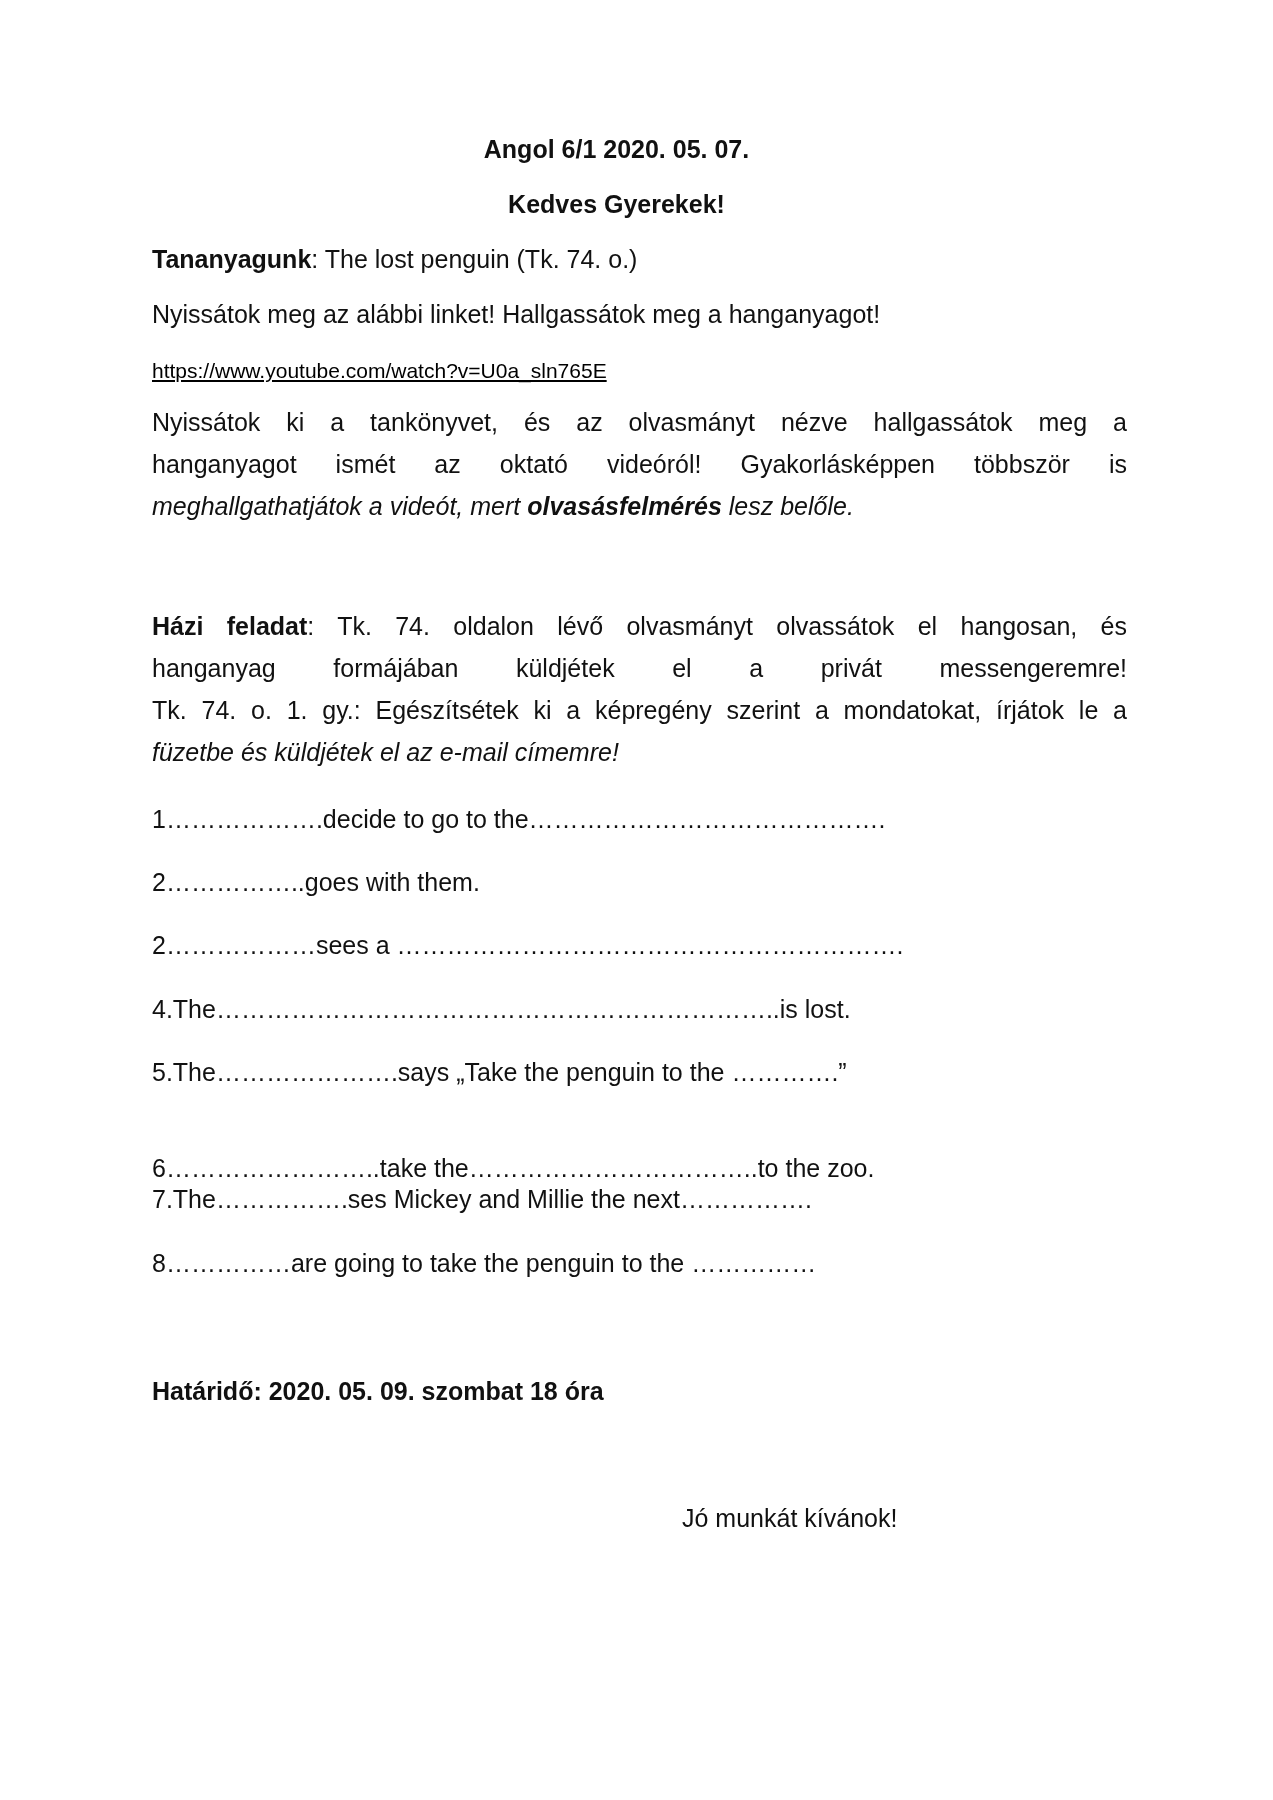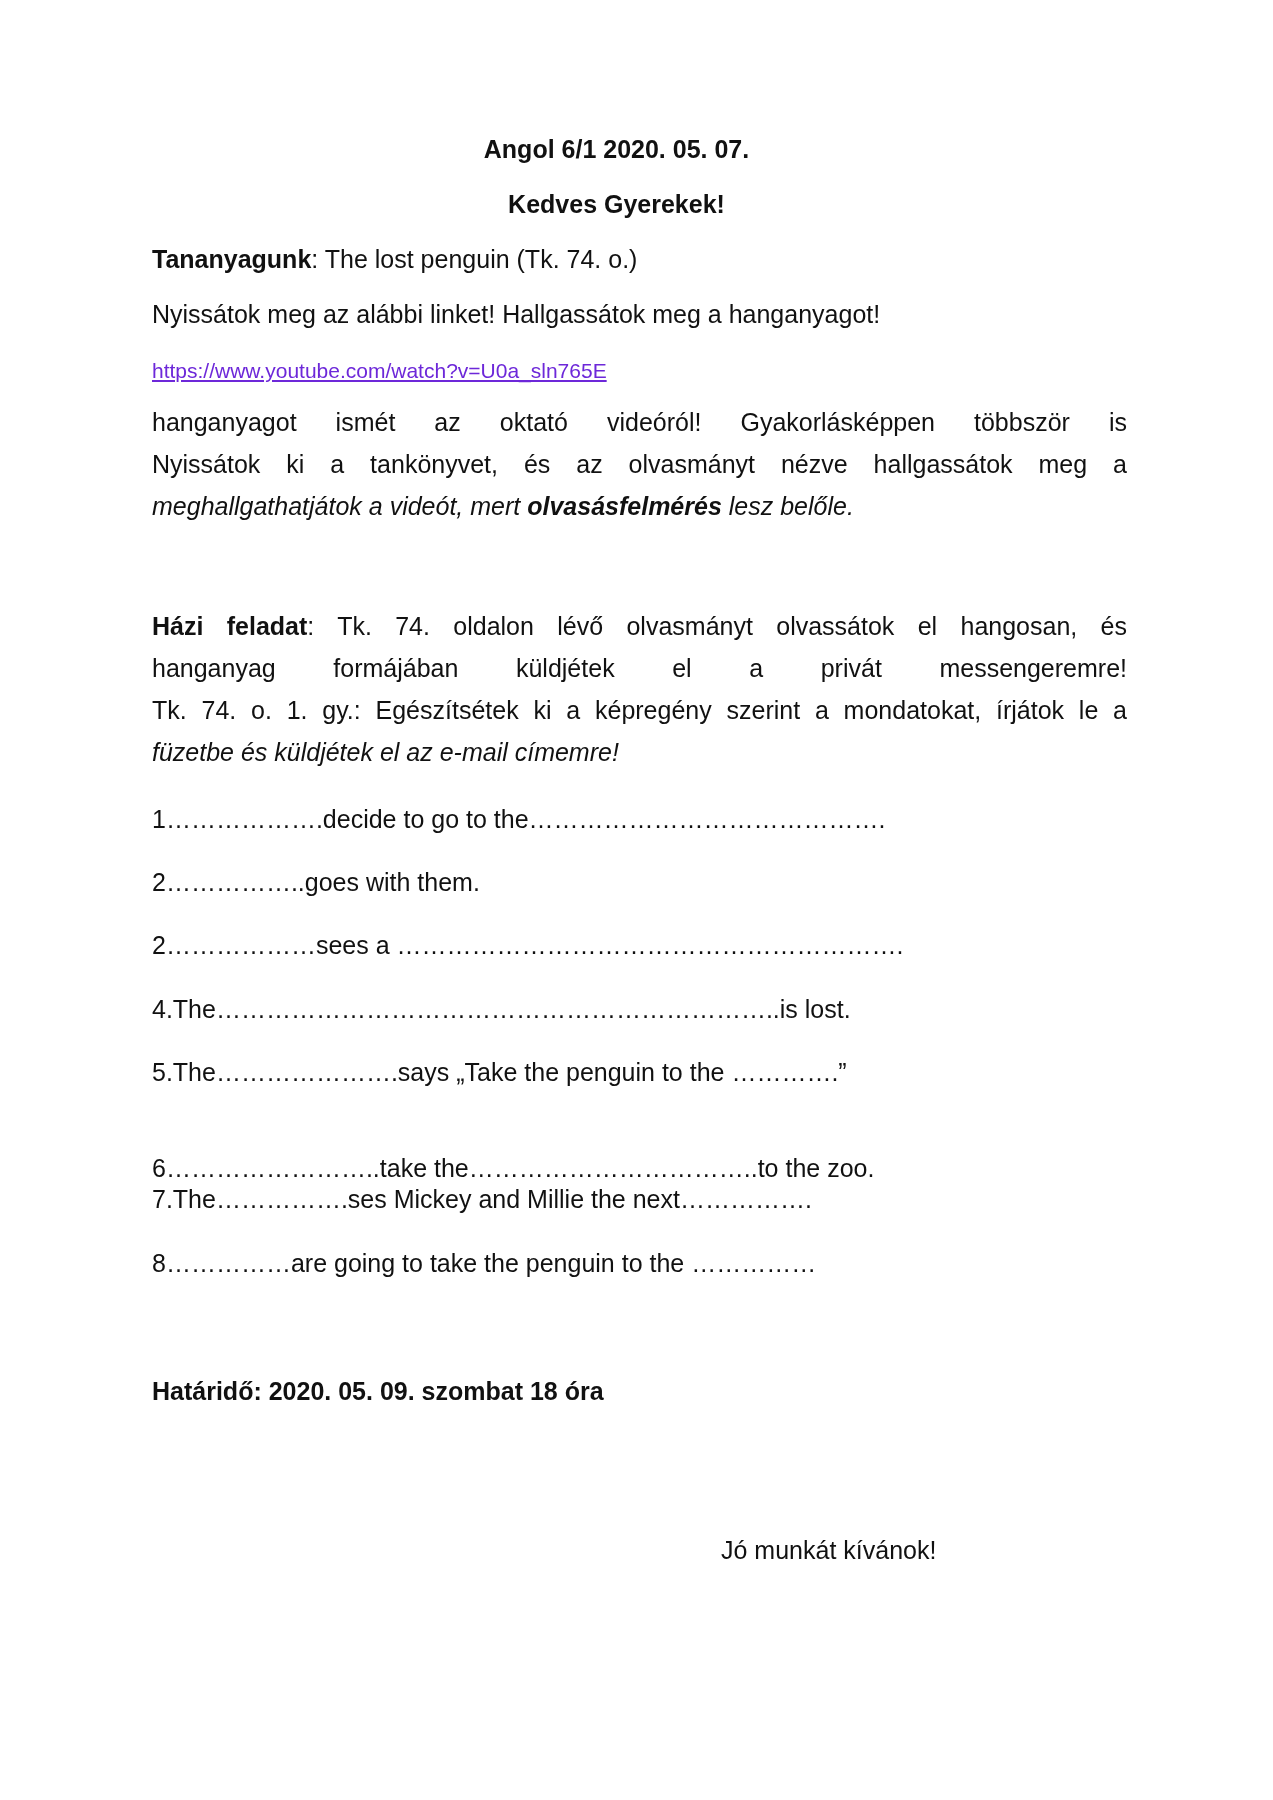--- a/index.html
+++ b/index.html
@@ -6,21 +6,21 @@
     body { width: 1273px; height: 1800px; position: relative; overflow: hidden;
       font-family: "Liberation Sans", "DejaVu Sans", sans-serif; color: #111; }
     .page { position: absolute; left: 0; top: 0; width: 1273px; height: 1800px; }
     .line { position: absolute; white-space: nowrap; font-size: 25px; line-height: 30px; }
     .center { left: 0; width: 1233px; text-align: center; }
     .bold { font-weight: bold; }
     .para { position: absolute; left: 152px; width: 975px; font-size: 25px; line-height: 42px;
       text-align: justify; text-align-last: left; }
     .para .jl { display: block; text-align: justify; text-align-last: justify; }
     .para .ll { display: block; text-align: left; font-style: italic; }
-    a.link { color: #6d28d9; text-decoration: underline; font-size: 21px; }
+    a.link { color: #000000; text-decoration: underline; font-size: 21px; }
     .ex { left: 152px; }
   </style>
 </head>
 <body>
 
 <div class="page">
 
   <div class="line center bold" style="top:134px;">Angol 6/1 2020. 05. 07.</div>
   <div class="line center bold" style="top:189px;">Kedves Gyerekek!</div>
 
@@ -28,22 +28,22 @@
     <span class="bold">Tananyagunk</span><span>: </span><span>The lost penguin  (Tk. 74. o.)</span>
   </div>
 
   <div class="line ex" style="top:299px;">Nyissátok meg az alábbi linket! Hallgassátok meg a hanganyagot!</div>
 
   <div class="line ex" style="top:354px;">
     <a class="link" href="#">https://www.youtube.com/watch?v=U0a_sln765E</a>
   </div>
 
   <div class="para" style="top:401px;">
+    <span class="jl">Nyissátok ki a tankönyvet,  és az olvasmányt nézve hallgassátok meg  a</span>
     <span class="jl">hanganyagot ismét az oktató videóról! Gyakorlásképpen többször is</span>
-    <span class="jl">Nyissátok ki a tankönyvet,  és az olvasmányt nézve hallgassátok meg  a</span>
     <span class="ll"><span>meghallgathatjátok a videót, mert </span><b>olvasásfelmérés</b><span>  lesz belőle.</span></span>
   </div>
 
   <div class="para" style="top:605px;">
     <span class="jl"><b>Házi feladat</b><span>: Tk. 74. oldalon lévő olvasmányt olvassátok  el hangosan,  és</span></span>
     <span class="jl">hanganyag formájában küldjétek el a privát messengeremre!</span>
     <span class="jl">Tk. 74. o. 1. gy.: Egészítsétek ki a képregény szerint a mondatokat, írjátok le  a</span>
     <span class="ll">füzetbe és küldjétek el az e-mail címemre!</span>
   </div>
 
@@ -51,15 +51,15 @@
   <div class="line ex" style="top:867px;">2……………..goes with them.</div>
   <div class="line ex" style="top:930px;">2………………sees a …………………………………………………….</div>
   <div class="line ex" style="top:994px;">4.The…………………………………………………………..is lost.</div>
   <div class="line ex" style="top:1057px;">5.The………………….says „Take the penguin to the ………….”</div>
   <div class="line ex" style="top:1108px;margin-top:45px;">6……………………..take the……………………………..to the zoo.</div>
   <div class="line ex" style="top:1184px;">7.The…………….ses Mickey and Millie the next…………….</div>
   <div class="line ex" style="top:1248px;">8……………are going to take the penguin to the ……………</div>
 
   <div class="line ex bold" style="top:1376px;">Határidő: 2020. 05. 09.  szombat   18  óra</div>
 
-  <div class="line" style="top:1503px; left:721px;margin-top:32px;">Jó munkát kívánok!</div>
+  <div class="line" style="top:1503px; left:682px;">Jó munkát kívánok!</div>
 
 </div>
 
 </body></html>

